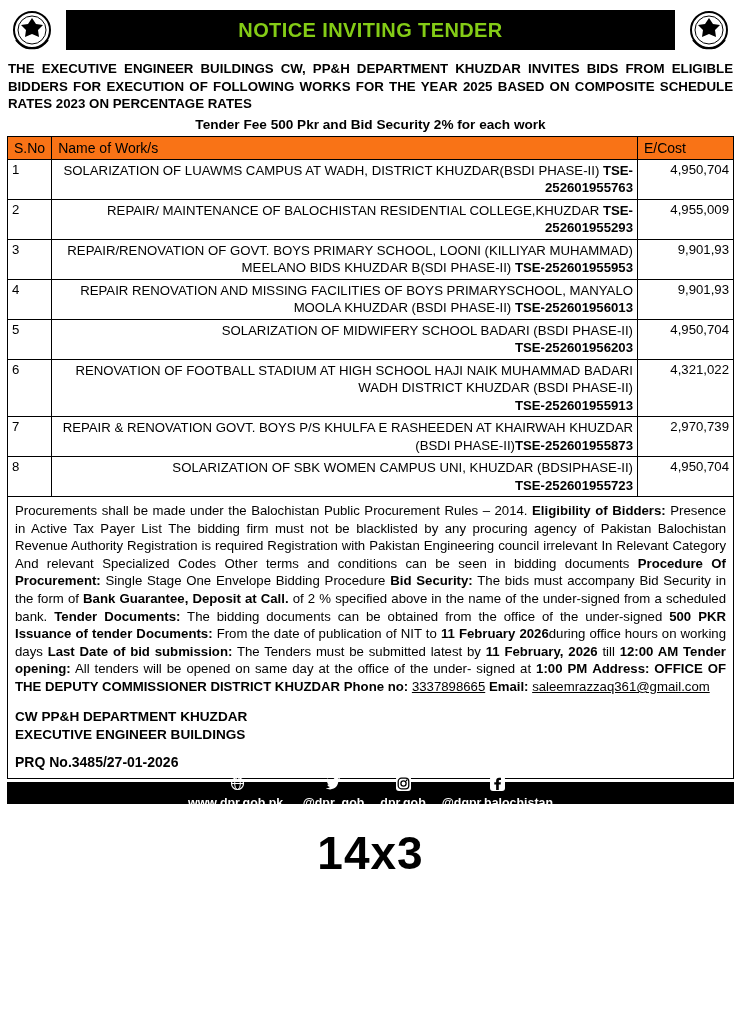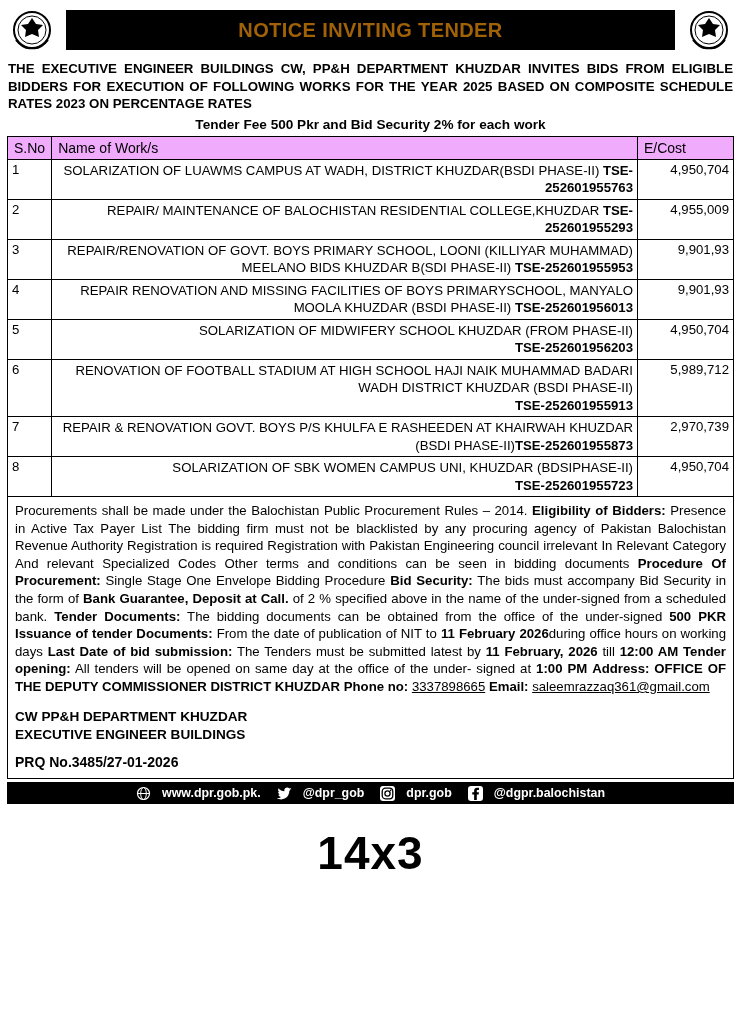--- a/index.html
+++ b/index.html
@@ -36,21 +36,21 @@
   .logo.right { right: 4px; }
   .logo svg { display: block; }
 
   .title-bar {
     position: absolute;
     left: 60px;
     right: 60px;
     top: 6px;
     height: 40px;
     background: #000000;
-    color: #a16207;
+    color: #84cc16;
     display: flex;
     align-items: center;
     justify-content: center;
   }
   .title-bar span {
     font-size: 20px;
     font-weight: bold;
     letter-spacing: 0.4px;
   }
 
@@ -76,21 +76,21 @@
     margin: 0 7px;
     border-collapse: collapse;
     font-size: 13.2px;
   }
   table.works th, table.works td {
     border: 1px solid #000000;
     vertical-align: top;
     padding: 2px 4px;
   }
   table.works thead th {
-    background: #f0abfc;
+    background: #f97316;
     font-weight: normal;
     font-size: 14px;
     padding: 3px 6px;
     text-align: left;
     height: 22px;
   }
   th.c-sno { width: 32px; }
   th.c-name { }
   th.c-cost { width: 96px; text-align: left; }
 
@@ -137,22 +137,23 @@
     display: flex;
     align-items: center;
     justify-content: center;
     gap: 16px;
     font-size: 12.4px;
     font-weight: bold;
   }
   .social-item {
     display: flex;
     align-items: center;
-    gap: 11px;
+    gap: 5px;
     white-space: nowrap;
+    flex-direction: column;
   }
   .social-item .glyph {
     display: inline-flex;
     align-items: center;
     justify-content: center;
     width: 15px;
     height: 15px;
     font-size: 11px;
     line-height: 1;
   }
@@ -228,27 +229,27 @@
         <td class="c-name"><span>REPAIR/RENOVATION OF GOVT. BOYS PRIMARY SCHOOL, LOONI (KILLIYAR MUHAMMAD) MEELANO BIDS KHUZDAR B(SDI PHASE-II)</span> <b>TSE-252601955953</b></td>
         <td class="c-cost">9,901,93</td>
       </tr>
       <tr>
         <td class="c-sno">4</td>
         <td class="c-name"><span>REPAIR RENOVATION AND MISSING FACILITIES OF BOYS PRIMARYSCHOOL, MANYALO MOOLA KHUZDAR (BSDI PHASE-II)</span>  <b>TSE-252601956013</b></td>
         <td class="c-cost">9,901,93</td>
       </tr>
       <tr>
         <td class="c-sno">5</td>
-        <td class="c-name"><span>SOLARIZATION OF MIDWIFERY SCHOOL KHUZDAR (FROM PHASE-II)</span><br><b>TSE-252601956203</b></td>
+        <td class="c-name"><span>SOLARIZATION OF MIDWIFERY SCHOOL BADARI (BSDI PHASE-II)</span><br><b>TSE-252601956203</b></td>
         <td class="c-cost">4,950,704</td>
       </tr>
       <tr>
         <td class="c-sno">6</td>
         <td class="c-name"><span>RENOVATION OF FOOTBALL STADIUM AT HIGH SCHOOL HAJI NAIK MUHAMMAD BADARI WADH DISTRICT KHUZDAR (BSDI PHASE-II)</span><br><b>TSE-252601955913</b></td>
-        <td class="c-cost">5,989,712</td>
+        <td class="c-cost">4,321,022</td>
       </tr>
       <tr>
         <td class="c-sno">7</td>
         <td class="c-name"><span>REPAIR &amp; RENOVATION GOVT. BOYS P/S KHULFA E RASHEEDEN AT KHAIRWAH KHUZDAR (BSDI PHASE-II)</span><b>TSE-252601955873</b></td>
         <td class="c-cost">2,970,739</td>
       </tr>
       <tr>
         <td class="c-sno">8</td>
         <td class="c-name"><span>SOLARIZATION OF SBK WOMEN CAMPUS UNI, KHUZDAR (BDSIPHASE-II)</span><br><b>TSE-252601955723</b></td>
         <td class="c-cost">4,950,704</td>

